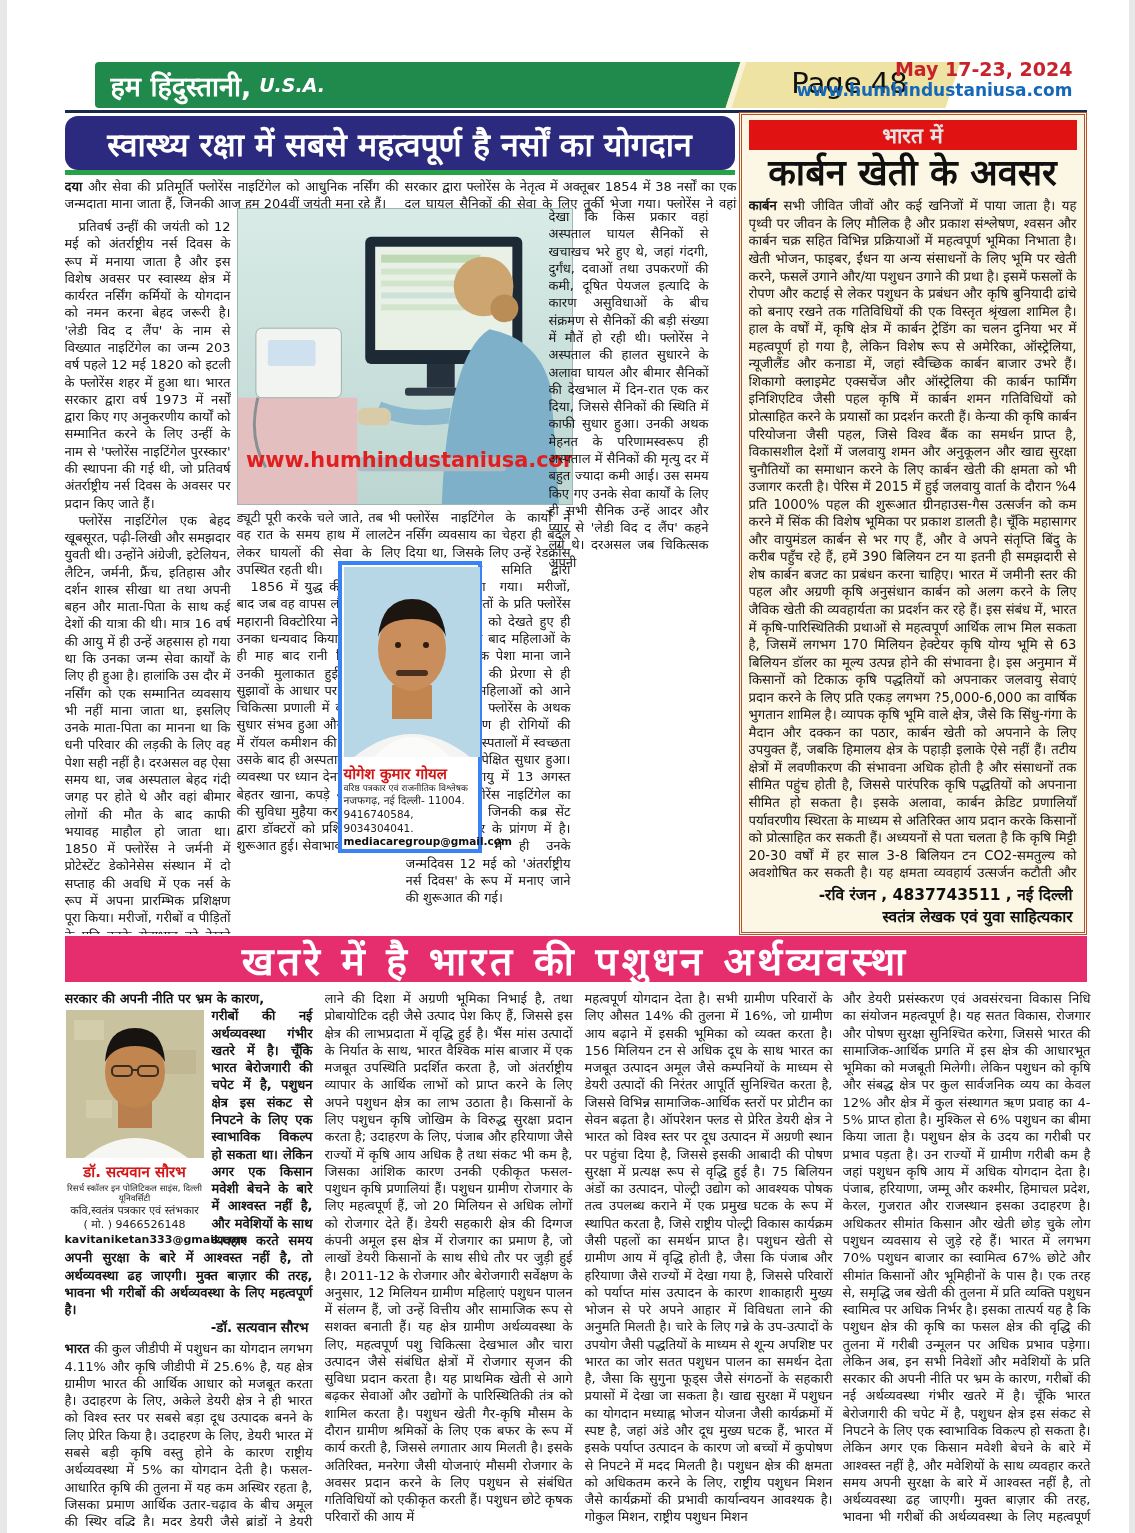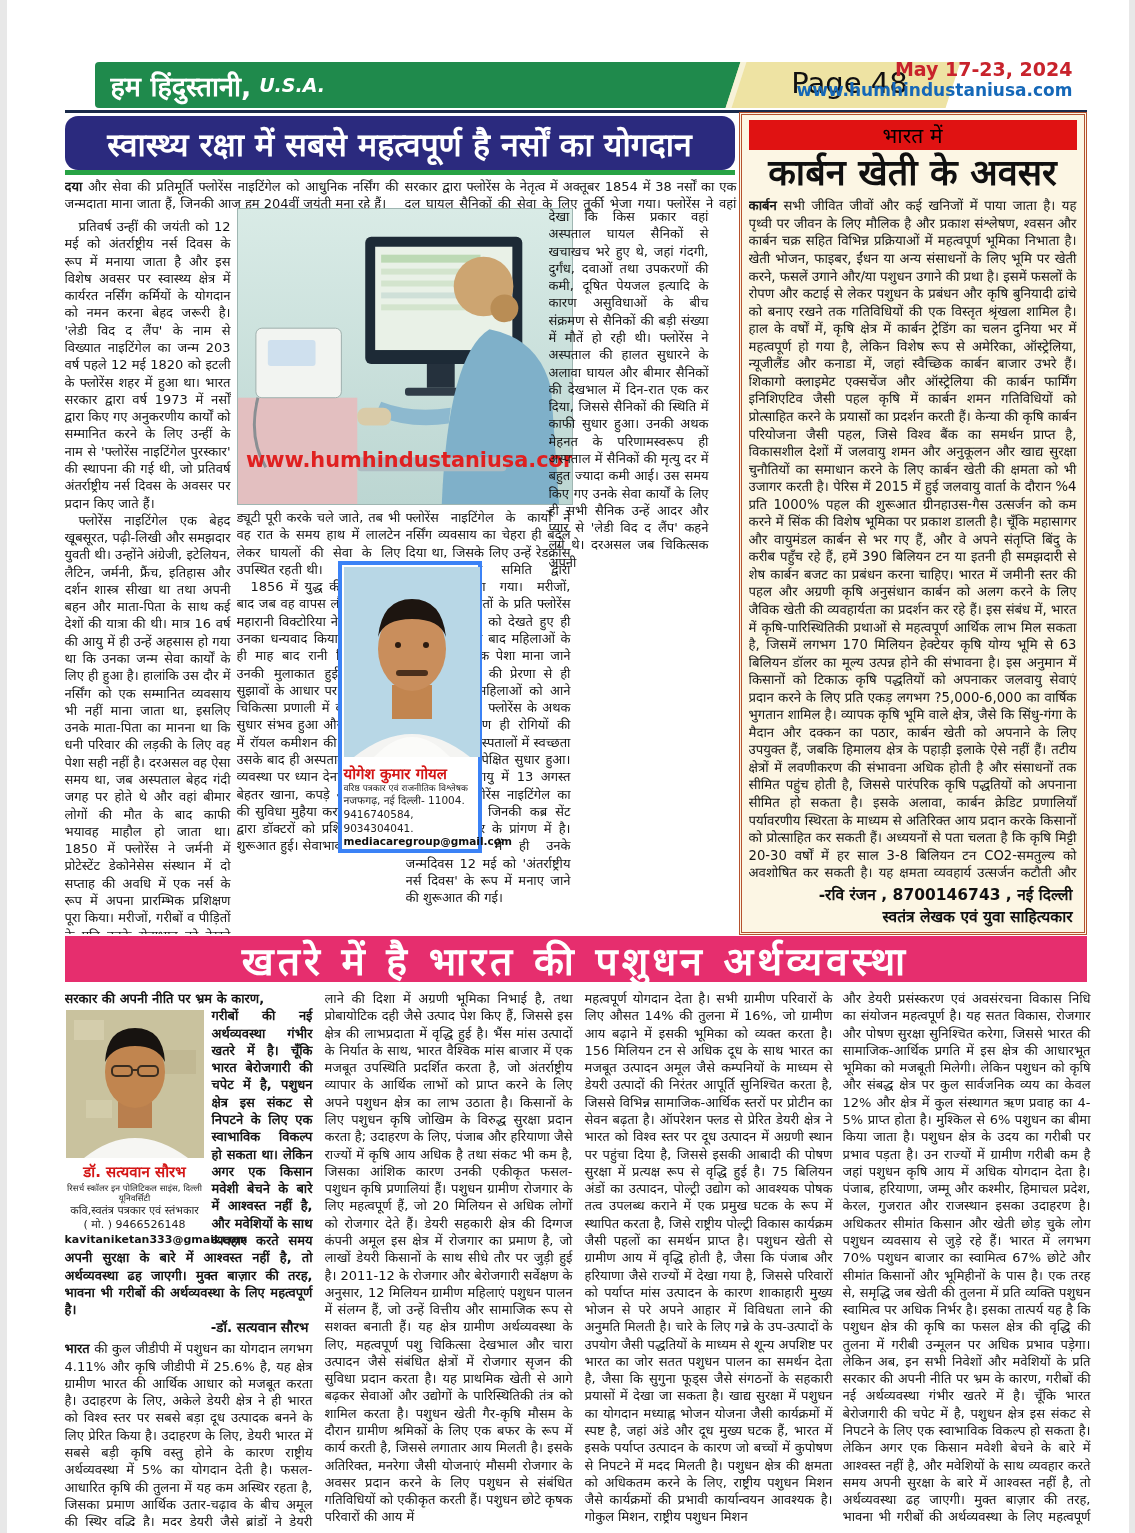--- a/index.html
+++ b/index.html
@@ -41,21 +41,21 @@
   .author-card { position:absolute; left:273px; top:383px; width:144px; background:#fff;
     border:4px solid #3b82f6; padding:2px; }
   .author-card .name { color:#d41616; font-weight:bold; font-size:15px; margin-top:2px; }
   .author-card .small { font-size:9px; color:#222; line-height:1.25; }
   .author-card .med { font-size:10.5px; color:#222; line-height:1.3; }
   .author-card .email { font-size:10.5px; font-weight:bold; color:#111; }
 
   
   .carbon-box { position:absolute; left:732px; top:112px; width:348px; height:823px;
     background:#fcf6e4; border:3px double #b5512d; padding:5px 7px; display:flex; flex-direction:column; }
-  .carbon-kicker { background:#e01212; color:#000000; font-weight:normal; font-size:21px;
+  .carbon-kicker { background:#e01212; color:#e5e5e5; font-weight:bold; font-size:21px;
     text-align:center; padding:1px 4px; }
   .carbon-headline { font-size:36px; font-weight:bold; color:#101010; text-align:center;
     line-height:1.15; margin:2px 0 4px 0; }
   .carbon-body { flex:1; overflow:hidden; font-size:13.2px; }
   .carbon-by { text-align:right; font-weight:bold; font-size:15.5px; color:#111; padding-right:4px; }
 
   
   .headline2 { position:absolute; left:58px; top:936px; width:1022px; height:46px;
     background:#e62e6e; color:#fff; display:flex; align-items:center; justify-content:center;
     font-size:39px; font-weight:bold; letter-spacing:4px; }
@@ -162,21 +162,21 @@
       <div class="email">mediacaregroup@gmail.com</div>
     </div>
   </div>
 
   <div class="carbon-box">
     <div class="carbon-kicker">भारत में</div>
     <div class="carbon-headline">कार्बन खेती के अवसर</div>
     <div class="carbon-body txt">
       <p class="noind"><span class="lead-word">कार्बन</span> <span>सभी जीवित जीवों और कई खनिजों में पाया जाता है। यह पृथ्वी पर जीवन के लिए मौलिक है और प्रकाश संश्लेषण, श्वसन और कार्बन चक्र सहित विभिन्न प्रक्रियाओं में महत्वपूर्ण भूमिका निभाता है। खेती भोजन, फाइबर, ईंधन या अन्य संसाधनों के लिए भूमि पर खेती करने, फसलें उगाने और/या पशुधन उगाने की प्रथा है। इसमें फसलों के रोपण और कटाई से लेकर पशुधन के प्रबंधन और कृषि बुनियादी ढांचे को बनाए रखने तक गतिविधियों की एक विस्तृत श्रृंखला शामिल है। हाल के वर्षों में, कृषि क्षेत्र में कार्बन ट्रेडिंग का चलन दुनिया भर में महत्वपूर्ण हो गया है, लेकिन विशेष रूप से अमेरिका, ऑस्ट्रेलिया, न्यूजीलैंड और कनाडा में, जहां स्वैच्छिक कार्बन बाजार उभरे हैं। शिकागो क्लाइमेट एक्सचेंज और ऑस्ट्रेलिया की कार्बन फार्मिंग इनिशिएटिव जैसी पहल कृषि में कार्बन शमन गतिविधियों को प्रोत्साहित करने के प्रयासों का प्रदर्शन करती हैं। केन्या की कृषि कार्बन परियोजना जैसी पहल, जिसे विश्व बैंक का समर्थन प्राप्त है, विकासशील देशों में जलवायु शमन और अनुकूलन और खाद्य सुरक्षा चुनौतियों का समाधान करने के लिए कार्बन खेती की क्षमता को भी उजागर करती है। पेरिस में 2015 में हुई जलवायु वार्ता के दौरान %4 प्रति 1000% पहल की शुरूआत ग्रीनहाउस-गैस उत्सर्जन को कम करने में सिंक की विशेष भूमिका पर प्रकाश डालती है। चूँकि महासागर और वायुमंडल कार्बन से भर गए हैं, और वे अपने संतृप्ति बिंदु के करीब पहुँच रहे हैं, हमें 390 बिलियन टन या इतनी ही समझदारी से शेष कार्बन बजट का प्रबंधन करना चाहिए। भारत में जमीनी स्तर की पहल और अग्रणी कृषि अनुसंधान कार्बन को अलग करने के लिए जैविक खेती की व्यवहार्यता का प्रदर्शन कर रहे हैं। इस संबंध में, भारत में कृषि-पारिस्थितिकी प्रथाओं से महत्वपूर्ण आर्थिक लाभ मिल सकता है, जिसमें लगभग 170 मिलियन हेक्टेयर कृषि योग्य भूमि से 63 बिलियन डॉलर का मूल्य उत्पन्न होने की संभावना है। इस अनुमान में किसानों को टिकाऊ कृषि पद्धतियों को अपनाकर जलवायु सेवाएं प्रदान करने के लिए प्रति एकड़ लगभग ?5,000-6,000 का वार्षिक भुगतान शामिल है। व्यापक कृषि भूमि वाले क्षेत्र, जैसे कि सिंधु-गंगा के मैदान और दक्कन का पठार, कार्बन खेती को अपनाने के लिए उपयुक्त हैं, जबकि हिमालय क्षेत्र के पहाड़ी इलाके ऐसे नहीं हैं। तटीय क्षेत्रों में लवणीकरण की संभावना अधिक होती है और संसाधनों तक सीमित पहुंच होती है, जिससे पारंपरिक कृषि पद्धतियों को अपनाना सीमित हो सकता है। इसके अलावा, कार्बन क्रेडिट प्रणालियाँ पर्यावरणीय स्थिरता के माध्यम से अतिरिक्त आय प्रदान करके किसानों को प्रोत्साहित कर सकती हैं। अध्ययनों से पता चलता है कि कृषि मिट्टी 20-30 वर्षों में हर साल 3-8 बिलियन टन CO2-समतुल्य को अवशोषित कर सकती है। यह क्षमता व्यवहार्य उत्सर्जन कटौती और जलवायु के अपरिहार्य स्थिरीकरण के बीच अंतर को पाट सकती है। इसलिए, भारत में जलवायु परिवर्तन को कम करने और खाद्य सुरक्षा बढ़ाने के लिए कार्बन खेती भी एक स्थायी रणनीति हो सकती है। कार्बन खेती को बढ़ावा देना भारत के हित में है - मिट्टी के स्वास्थ्य में सुधार करते हुए जलवायु परिवर्तन को कम करना, जैव विविधता को बढ़ाना और इसे अपनाने वालों के लिए आर्थिक अवसर पैदा करना।</span></p>
     </div>
-    <div class="carbon-by">-रवि रंजन , 8700146743 , नई दिल्ली</div>
+    <div class="carbon-by">-रवि रंजन , 4837743511 , नई दिल्ली</div>
     <div class="carbon-by">स्वतंत्र लेखक एवं युवा साहित्यकार</div>
   </div>
 
   <div class="headline2">खतरे में है भारत की पशुधन अर्थव्यवस्था</div>
 
   <div class="ls-col ls-c1 txt">
     <p class="bold-lead">सरकार की अपनी नीति पर भ्रम के कारण,</p>
     <div class="saurabh-box">
       <svg width="138" height="148" viewBox="0 0 138 148">
         <rect width="138" height="148" fill="#cdc6a4"></rect>

